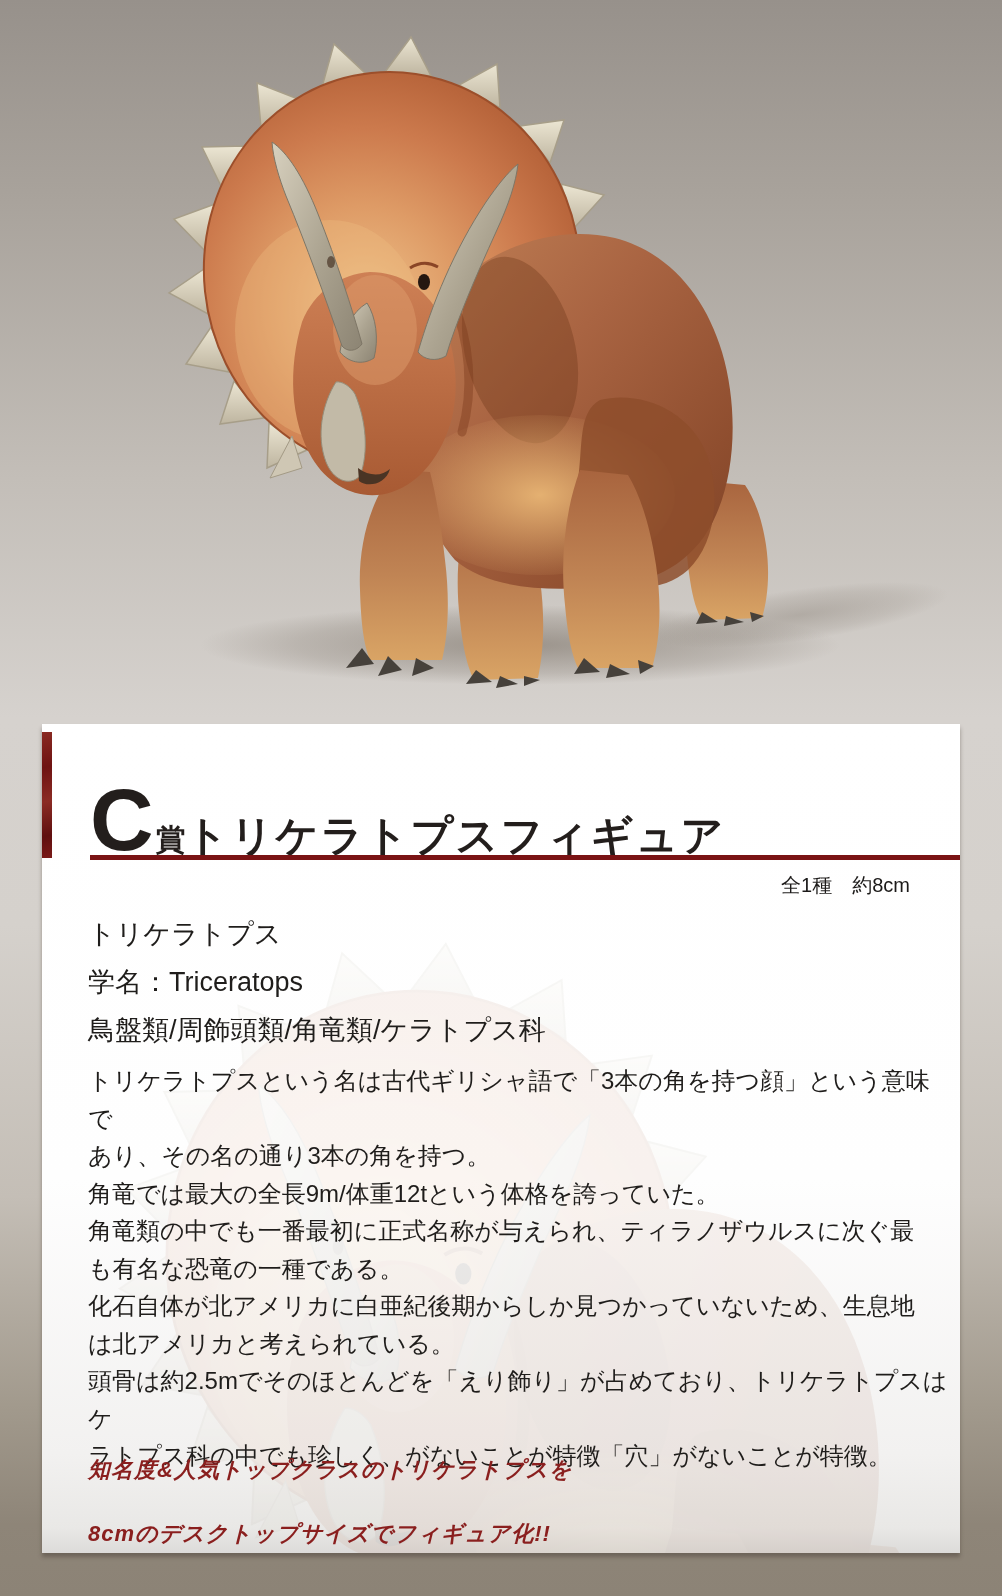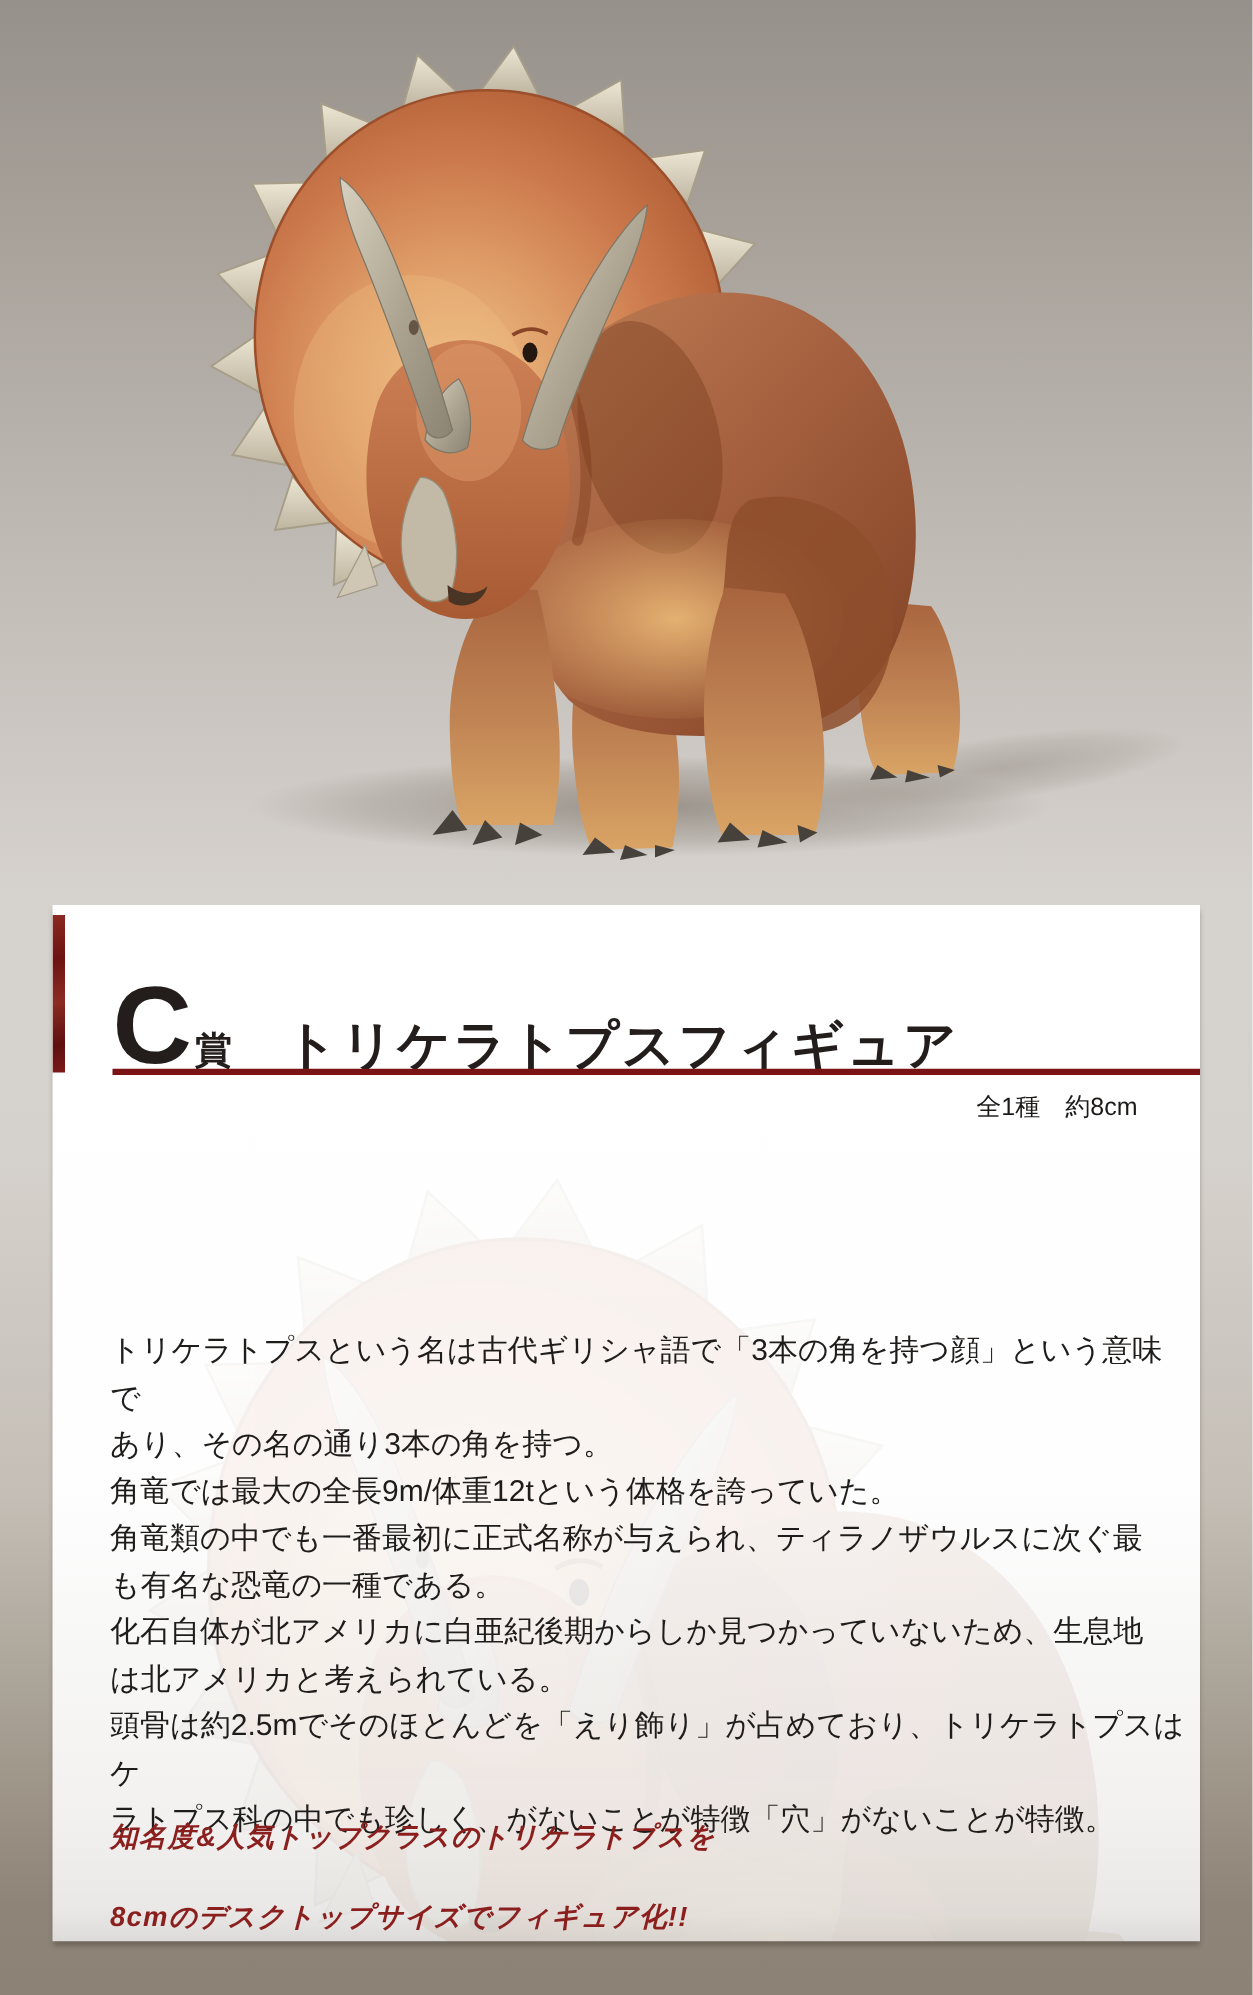--- a/index.html
+++ b/index.html
@@ -18,21 +18,21 @@
     overflow:hidden;
   }
   .watermark{position:absolute;left:-150px;top:170px;width:1350px;height:975px;opacity:.08;pointer-events:none;}
   .accent-stripe{
     position:absolute;left:0;top:8px;width:10px;height:126px;
     background:linear-gradient(168deg,#8a2a22 0%,#6e1312 28%,#8b2b24 55%,#5f0f0f 82%,#7a1a18 100%);
   }
   .title-row{position:absolute;left:48px;top:52px;height:84px;display:flex;align-items:baseline;white-space:nowrap;}
   .prize-letter{font-size:88px;font-weight:700;color:#231e1c;line-height:1;}
   .prize-suffix{font-size:30px;font-weight:700;color:#231e1c;margin-left:2px;}
-  .product-title{font-size:42px;font-weight:700;color:#231e1c;margin-left:42px;letter-spacing:2px;}
+  .product-title{font-size:42px;font-weight:700;color:#231e1c;letter-spacing:2px;}
   .rule{position:absolute;left:48px;right:0;top:131px;height:5px;background:#7a1314;}
   .size-note{position:absolute;right:50px;top:148px;font-size:20px;color:#1c1a19;text-align:right;}
   .specs{position:absolute;left:46px;top:186px;font-size:27px;color:#1f1d1b;line-height:48px;}
   .description{
     position:absolute;left:46px;top:338px;width:864px;
     font-size:24px;line-height:37.5px;color:#1f1d1b;white-space:pre-line;
   }
   .highlight{
     position:absolute;left:46px;top:714px;
     font-size:22px;font-weight:700;line-height:64px;color:#8a1f1e;white-space:pre-line;letter-spacing:1px;font-style:italic;
@@ -169,20 +169,25 @@
   <div class="title-row">
     <span class="prize-letter">C</span>
     <span class="prize-suffix">賞</span>
     <span class="product-title">トリケラトプスフィギュア</span>
   </div>
 
   <div class="rule"></div>
 
   <div class="size-note">全1種　約8cm</div>
 
+  <div class="specs">
+    <div>トリケラトプス</div>
+    <div>学名：Triceratops</div>
+    <div>鳥盤類/周飾頭類/角竜類/ケラトプス科</div>
+  </div>
 
   <div class="description">トリケラトプスという名は古代ギリシャ語で「3本の角を持つ顔」という意味で
 あり、その名の通り3本の角を持つ。
 角竜では最大の全長9m/体重12tという体格を誇っていた。
 角竜類の中でも一番最初に正式名称が与えられ、ティラノザウルスに次ぐ最
 も有名な恐竜の一種である。
 化石自体が北アメリカに白亜紀後期からしか見つかっていないため、生息地
 は北アメリカと考えられている。
 頭骨は約2.5mでそのほとんどを「えり飾り」が占めており、トリケラトプスはケ
 ラトプス科の中でも珍しく、がないことが特徴「穴」がないことが特徴。</div>

